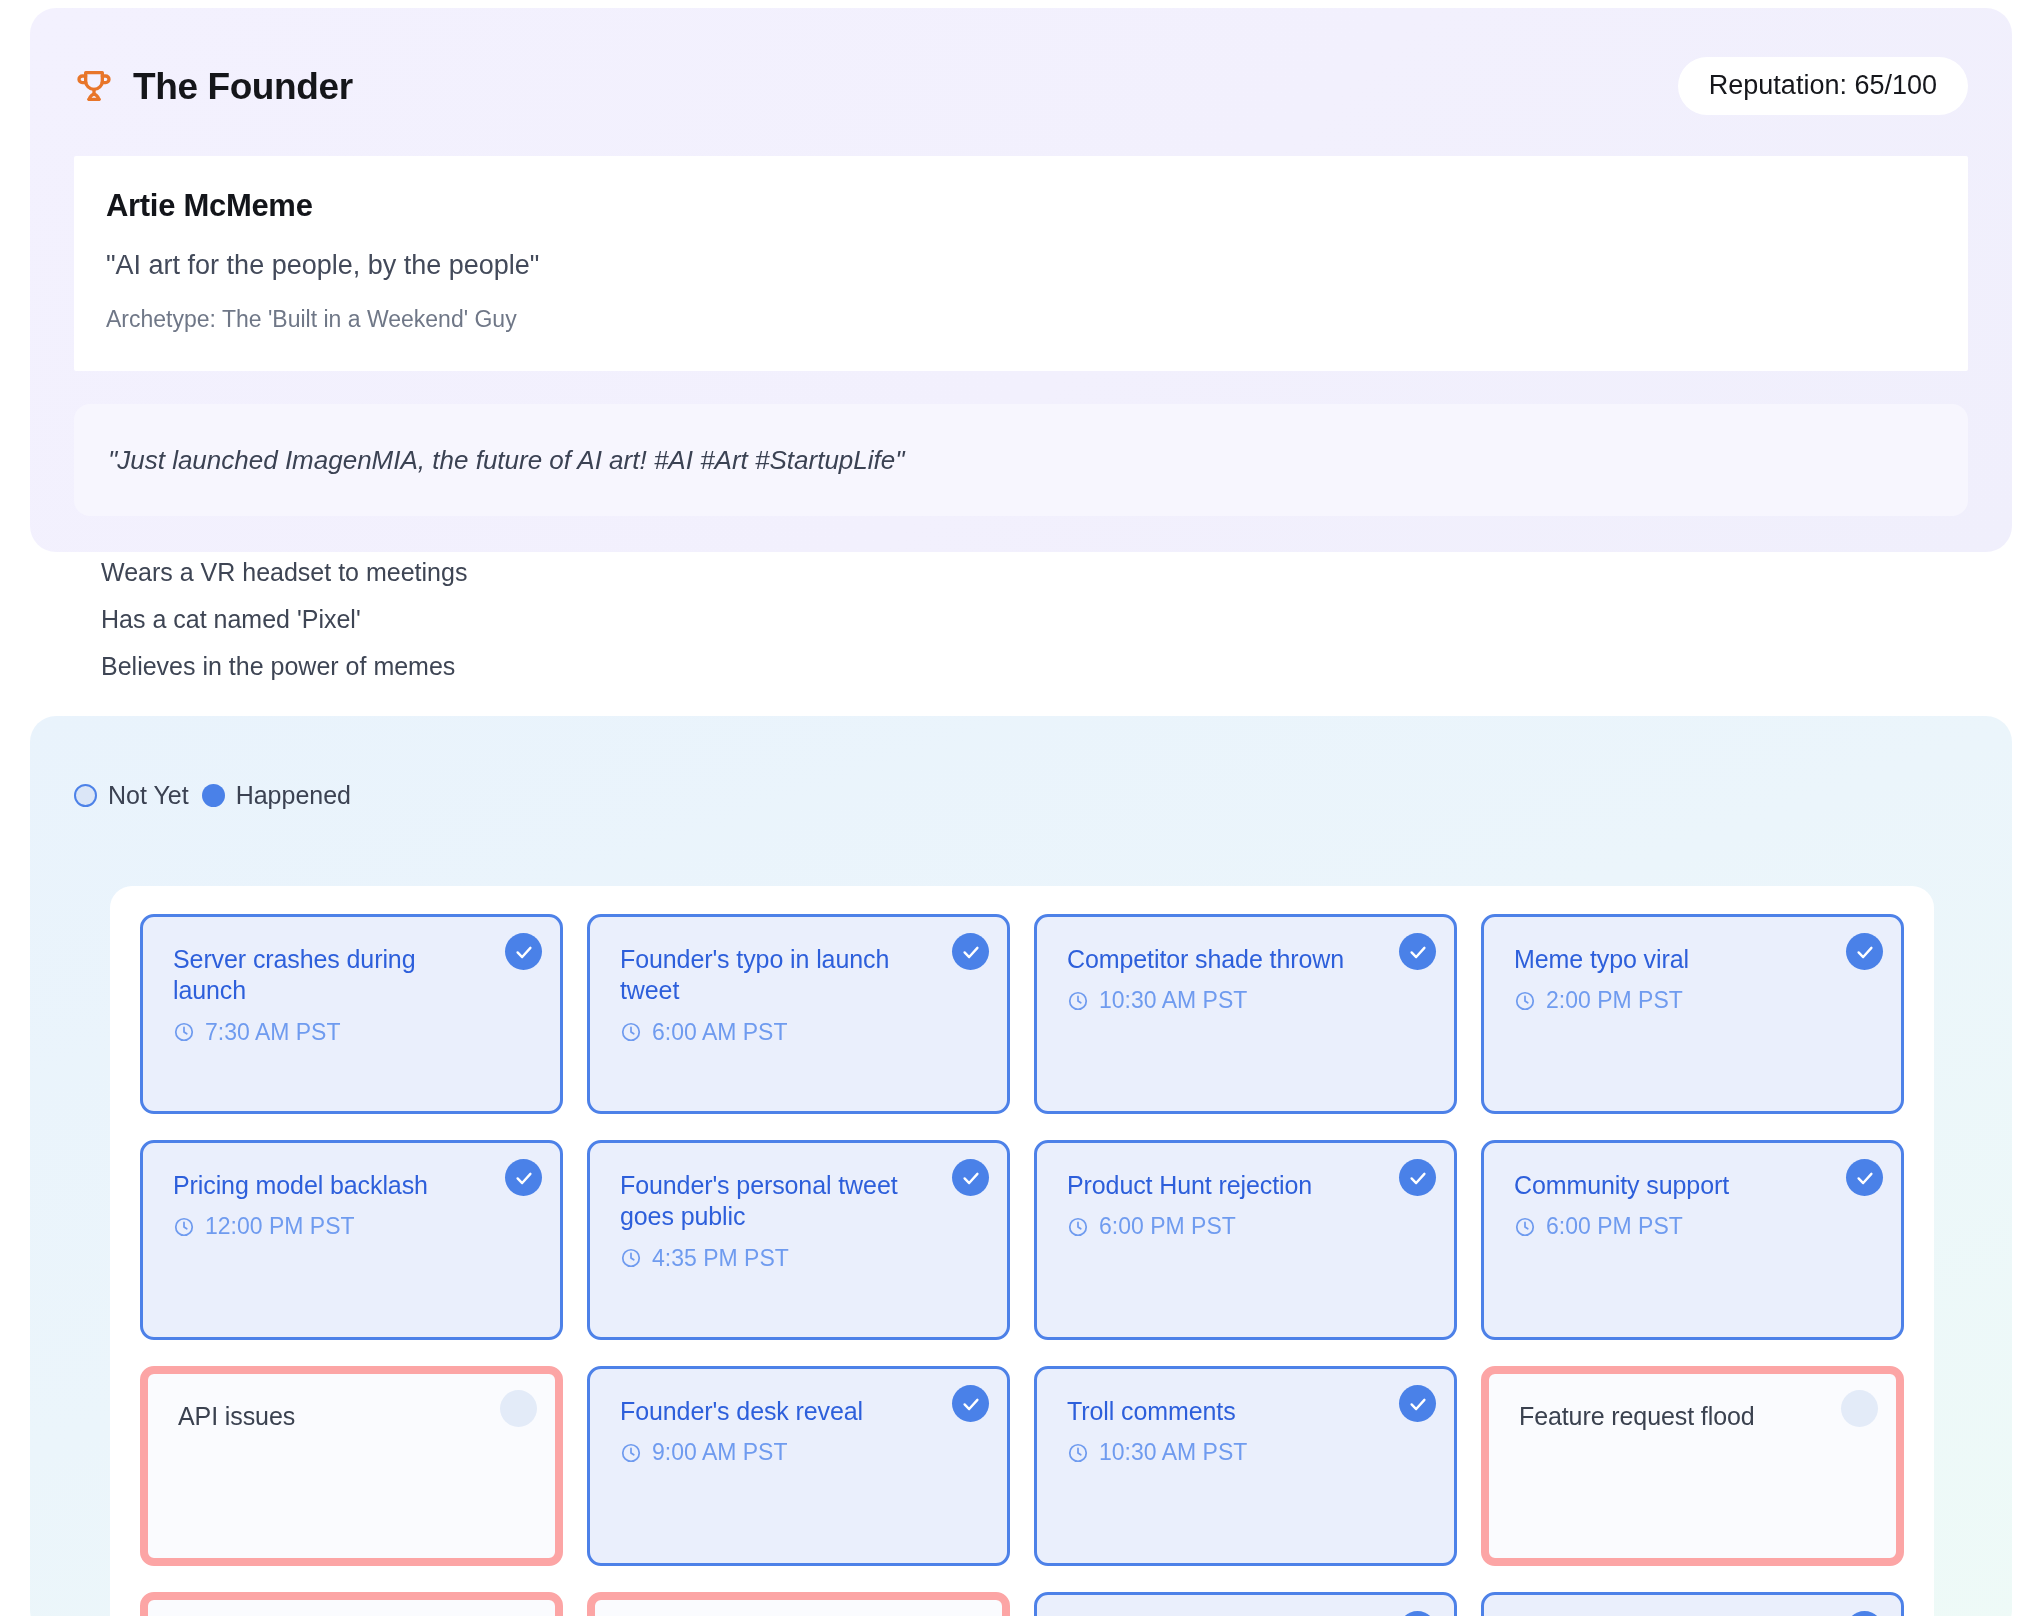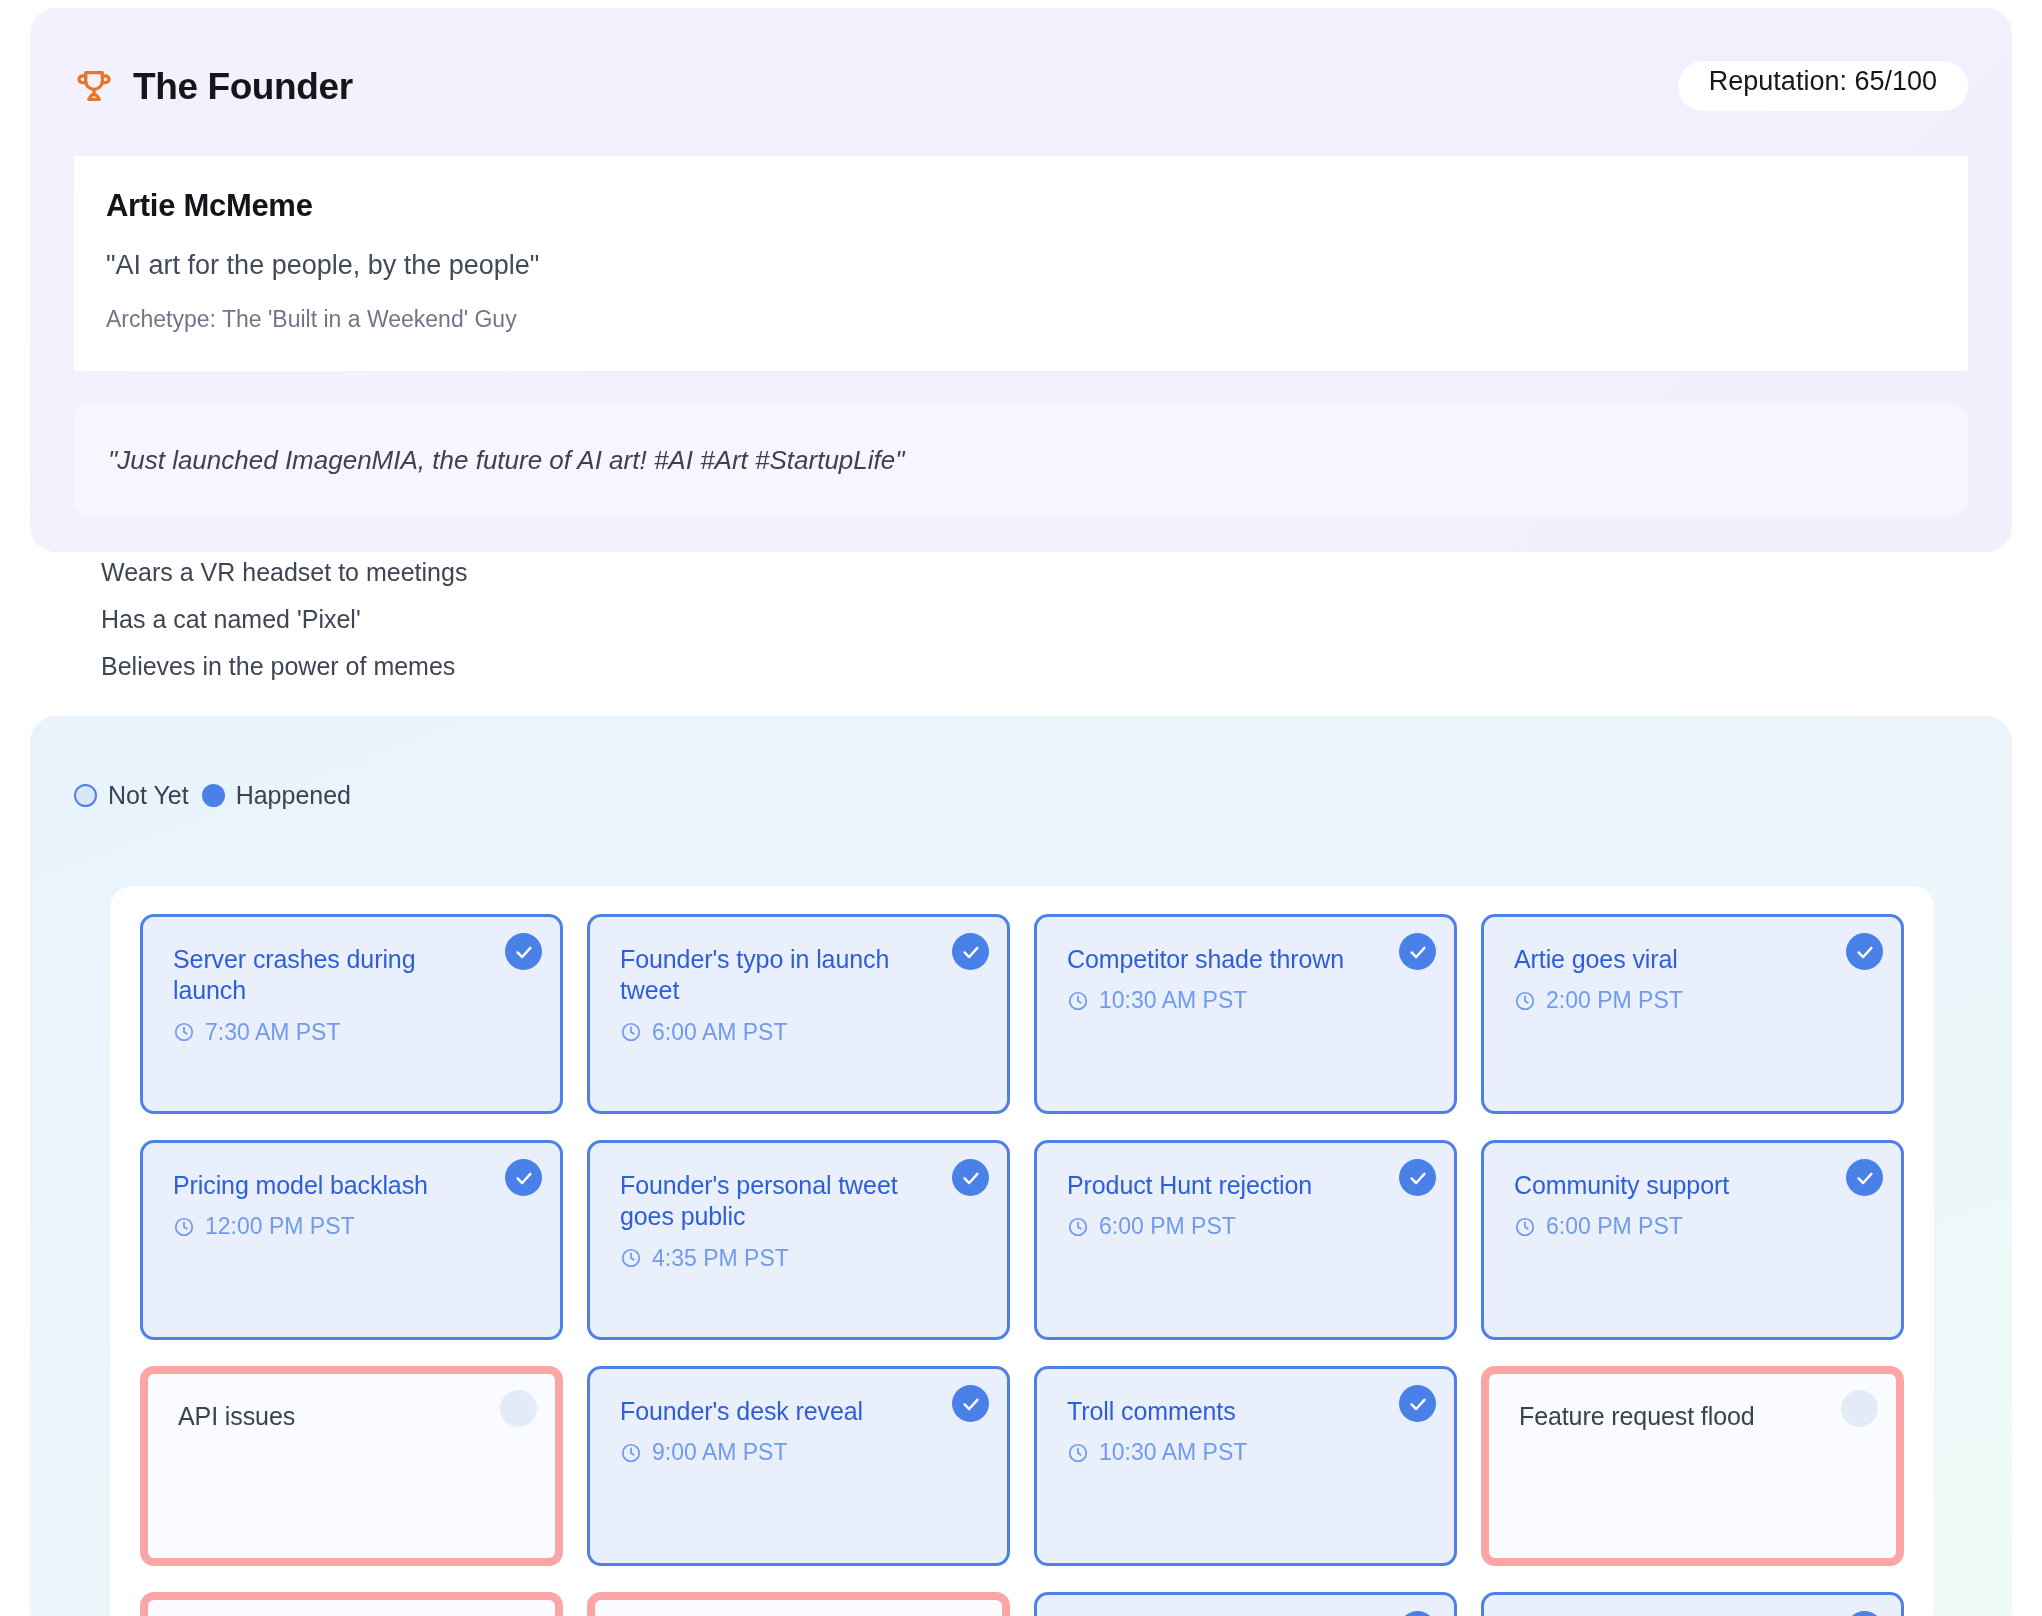--- a/index.html
+++ b/index.html
@@ -53,21 +53,21 @@
     font-size: 37px;
     font-weight: bold;
     color: #15161a;
     letter-spacing: -0.4px;
     line-height: 1;
   }
 
   .reputation-badge {
     background: #ffffff;
     border-radius: 999px;
-    padding: 7px 31px 16px;
+    padding: 15px 31px 16px;
     font-size: 27px;
     color: #16171c;
     line-height: 1;
     white-space: nowrap;
   }
 
   .profile-card {
     position: absolute;
     left: 44px;
     right: 44px;
@@ -363,21 +363,21 @@
               </span>
               <span>10:30 AM PST</span>
             </div>
             <span class="cell-marker on">
               <svg class="check-icon" viewBox="0 0 24 24" fill="none" stroke="#ffffff" stroke-width="2.6" stroke-linecap="round" stroke-linejoin="round">
                 <path d="M5 12.5 10 17.5 19 7.5"></path>
               </svg>
             </span>
           </div>
           <div class="bingo-cell done">
-            <div class="cell-label">Artie goes viral</div>
+            <div class="cell-label">Meme typo viral</div>
             <div class="cell-time">
               <span>
                 <svg class="clock-icon" viewBox="0 0 24 24" fill="none" stroke="#6f9bef" stroke-width="1.9" stroke-linecap="round" stroke-linejoin="round">
                   <circle cx="12" cy="12" r="9"></circle>
                   <path d="M12 7v5l3 2"></path>
                 </svg>
               </span>
               <span>2:00 PM PST</span>
             </div>
             <span class="cell-marker on">

